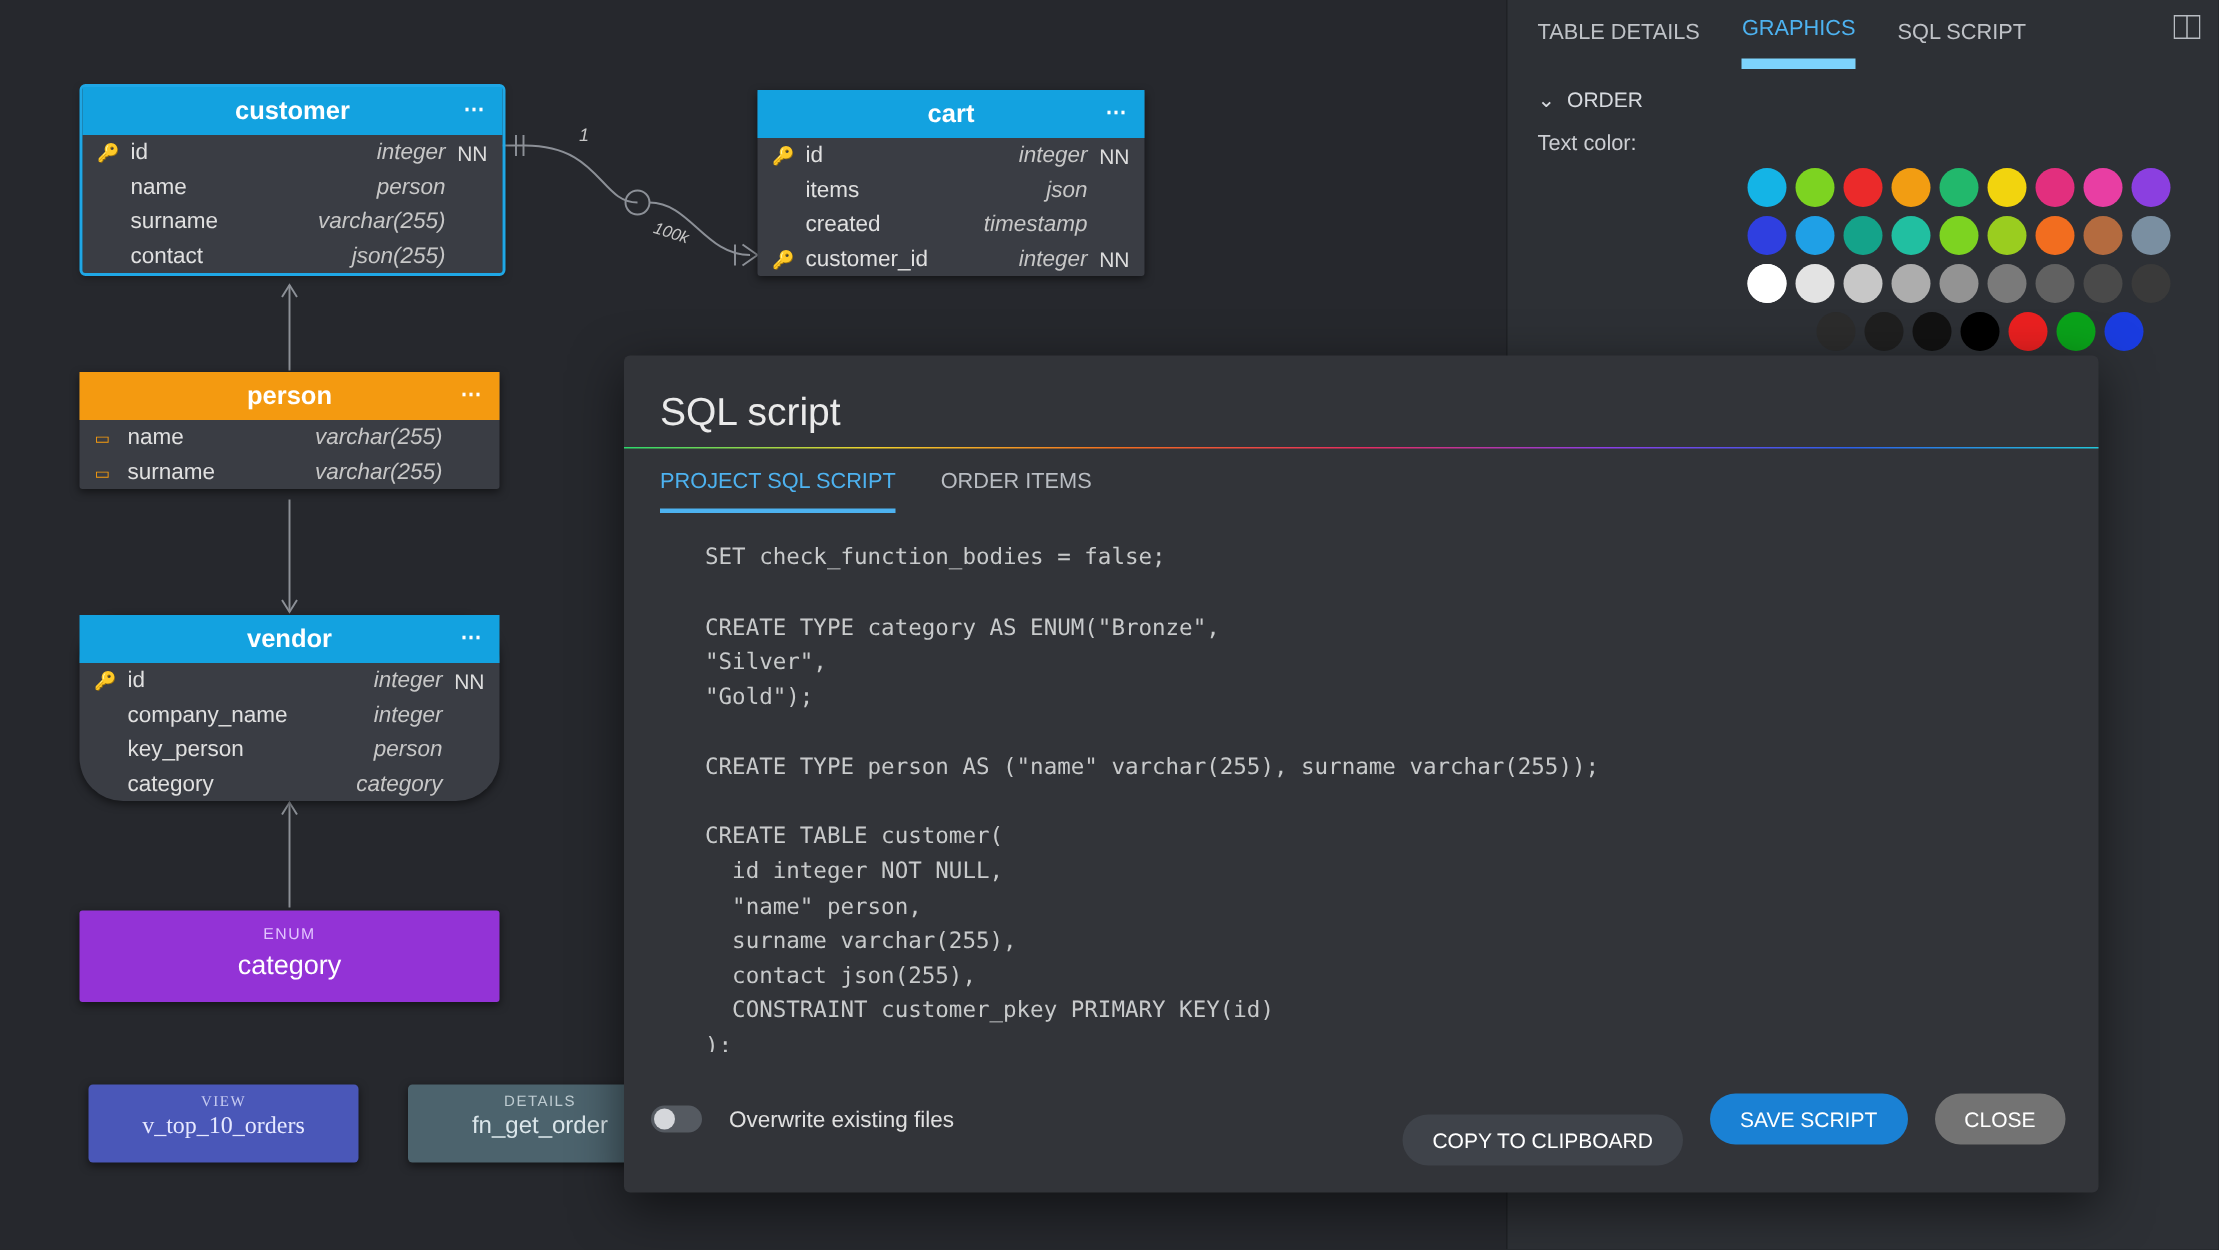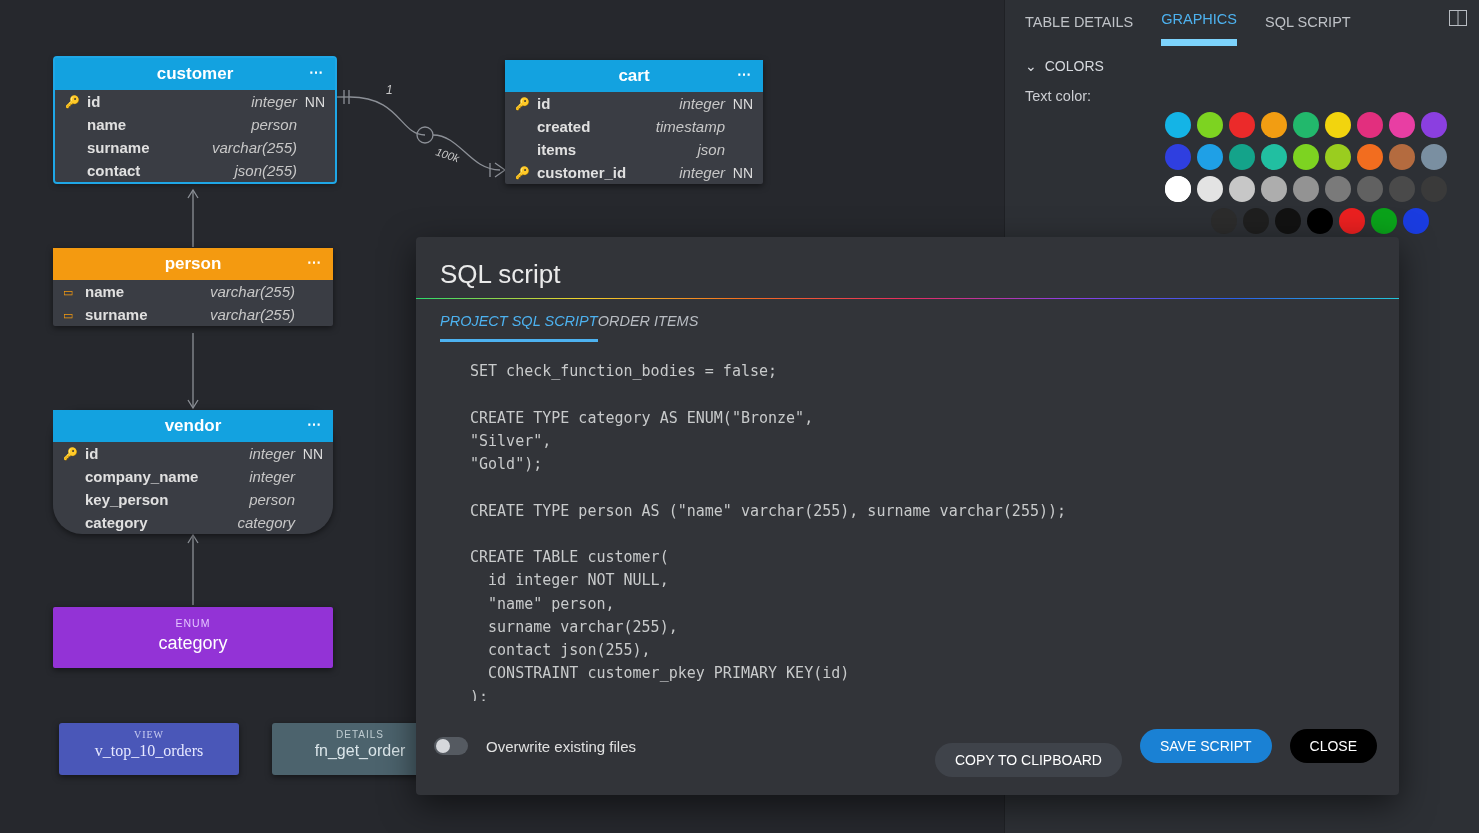--- a/index.html
+++ b/index.html
@@ -29,21 +29,21 @@
     color: #fff; font-weight: bold; font-size: 17px;
   }
   .entity-header .dots { position: absolute; right: 10px; top: 6px; letter-spacing:2px; font-size:14px;}
   .hdr-blue   { background: #13a2e0; }
   .hdr-orange { background: #f49a10; }
   .row {
     display: flex; align-items: center; padding: 3px 10px;
     font-size: 15px;
   }
   .row .ico { width: 22px; flex: none; font-size: 12px; }
-  .row .nm  { flex: 1 1 auto; font-weight: bold; }
+  .row .nm  { flex: 1 1 auto; }
   .row .tp  { font-style: italic; color: #c7c7c7; text-align: right; margin-left: 8px;}
   .row .nn  { width: 28px; text-align: right; color: #ddd; font-size:14px;}
   .key { color:#f4c430; }
   .fk  { color:#f4c430; }
   .col-ico { color:#f49a10; font-size:11px;}
 
   .enum-box {
     position:absolute; width:280px; background:#9333d6; color:#fff;
     text-align:center; padding:10px 0 14px 0; border-radius:2px;
     box-shadow:0 2px 6px rgba(0,0,0,.5);
@@ -88,37 +88,37 @@
   
   .modal {
     position:absolute; left:416px; top:237px;
     width:983px; height:558px;
     background:#323439; border-radius:4px;
     box-shadow:0 10px 34px rgba(0,0,0,.55);
     display:flex; flex-direction:column;
   }
   .modal-title{ font-size:26px; color:#eaeaea; padding:22px 24px 8px 24px; font-weight:400;}
   .rainbow{ height:1px; background:linear-gradient(90deg,#2bd96b,#f0d22c,#f26d1f,#e52c5f,#8a3ee6,#2c60e8,#23c6d9);}
-  .modal-tabs{ display:flex; padding:14px 24px 0 24px; color:#b9bdc3; font-size:14.5px;font-style:italic;}
+  .modal-tabs{ display:flex; gap:30px; padding:14px 24px 0 24px; color:#b9bdc3; font-size:14.5px;}
   .modal-tabs .mtab{ padding-bottom:10px; cursor:pointer;}
   .modal-tabs .mtab.active{ color:#4db2f0; border-bottom:3px solid #4db2f0;}
   .code-wrap{ flex:1 1 auto; margin:6px 8px 0 24px; overflow:hidden; position:relative;}
   .code-scroll{ position:absolute; inset:0; overflow-y:auto; padding:12px 18px 12px 30px;}
   pre.code{ font-family:"Consolas","Menlo",monospace; font-size:15px; line-height:1.55; color:#c8cacb; white-space:pre;}
   .modal-footer{
     display:flex; align-items:center; gap:18px;
     padding:14px 22px 18px 18px;
   }
   .toggle{ width:34px; height:18px; border-radius:10px; background:#555a61; position:relative;}
   .toggle .knob{ width:14px; height:14px; border-radius:50%; background:#d5d7db; position:absolute; top:2px; left:2px;}
   .footer-spacer{ flex:1 1 auto;}
   .btn{ border:none; border-radius:18px; padding:9px 20px; font-size:14px; cursor:pointer; color:#fff;}
   .btn-grey{ background:#3f434a;margin-top:28px;}
   .btn-blue{ background:#1a81d4;}
-  .btn-close{ background:#000000;}
+  .btn-close{ background:#737373;}
 
   ::-webkit-scrollbar{ width:10px;}
   ::-webkit-scrollbar-thumb{ background:#555a63; border-radius:6px;}
   ::-webkit-scrollbar-track{ background:transparent;}
 </style>
 </head>
 <body>
 
 <svg class="connectors" width="1000" height="833">
   <path d="M335 97 L350 97" stroke="#8c9097" stroke-width="1.3" fill="none"></path>
@@ -177,28 +177,28 @@
   </div>
   <div id="rows-cart">
       <div class="row">
         <span class="ico"><span class="key">🔑</span></span>
         <span class="nm">id</span>
         <span class="tp">integer</span>
         <span class="nn">NN</span>
       </div>
       <div class="row">
         <span class="ico"></span>
+        <span class="nm">items</span>
+        <span class="tp">json</span>
+        <span class="nn"></span>
+      </div>
+      <div class="row">
+        <span class="ico"></span>
         <span class="nm">created</span>
         <span class="tp">timestamp</span>
-        <span class="nn"></span>
-      </div>
-      <div class="row">
-        <span class="ico"></span>
-        <span class="nm">items</span>
-        <span class="tp">json</span>
         <span class="nn"></span>
       </div>
       <div class="row">
         <span class="ico"><span class="fk">🔑</span></span>
         <span class="nm">customer_id</span>
         <span class="tp">integer</span>
         <span class="nn">NN</span>
       </div>
     </div>
 </div>
@@ -279,21 +279,21 @@
     <div class="tab">SQL SCRIPT</div>
   </div>
   <span class="panel-icon">
     <svg width="18" height="16" viewBox="0 0 18 16">
         <rect x="0.5" y="0.5" width="17" height="15" fill="none" stroke="#b8bcc2"></rect>
         <line x1="9" y1="0" x2="9" y2="16" stroke="#b8bcc2"></line>
       </svg>
   </span>
   <div class="section-head">
     <span class="chev">⌄</span>
-    <span>COLORS</span>
+    <span>ORDER</span>
   </div>
   <div class="text-color-label">Text color:</div>
   <div class="swatches" id="swatches">
       <div class="sw-row">
         <div class="sw" style="background: rgb(20, 180, 230);"></div>
         <div class="sw" style="background: rgb(125, 211, 33);"></div>
         <div class="sw" style="background: rgb(235, 42, 42);"></div>
         <div class="sw" style="background: rgb(242, 157, 18);"></div>
         <div class="sw" style="background: rgb(34, 184, 108);"></div>
         <div class="sw" style="background: rgb(242, 212, 14);"></div>

